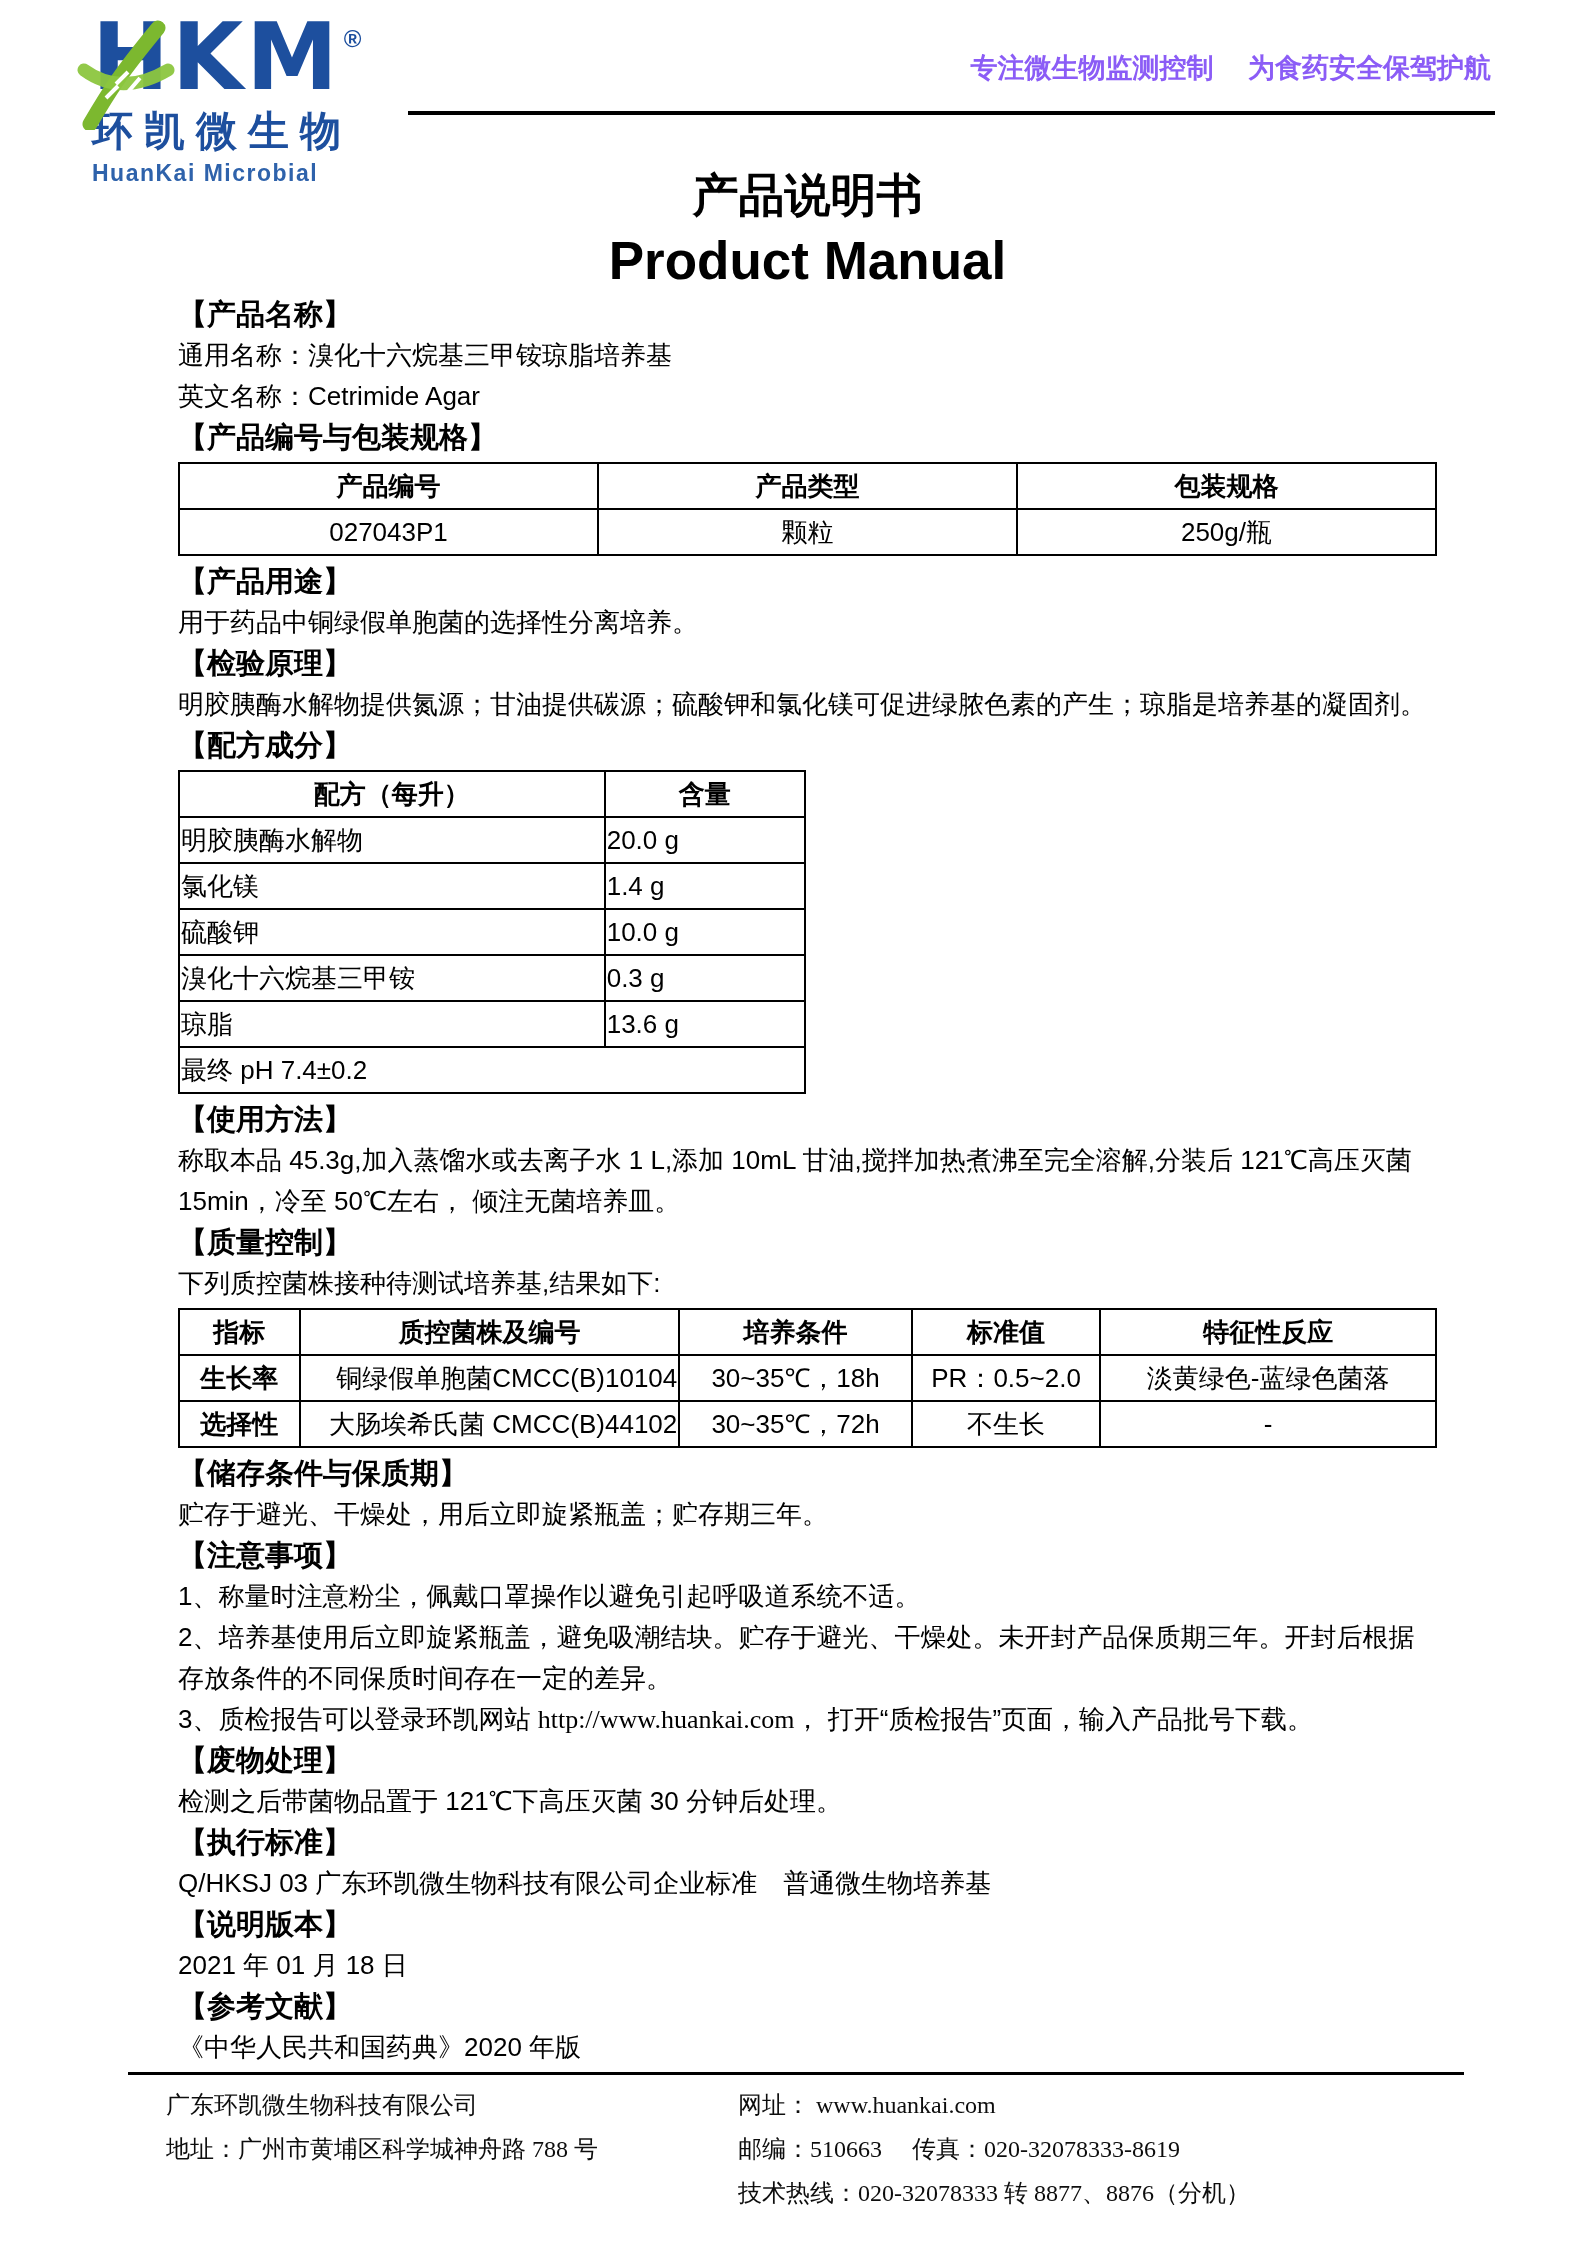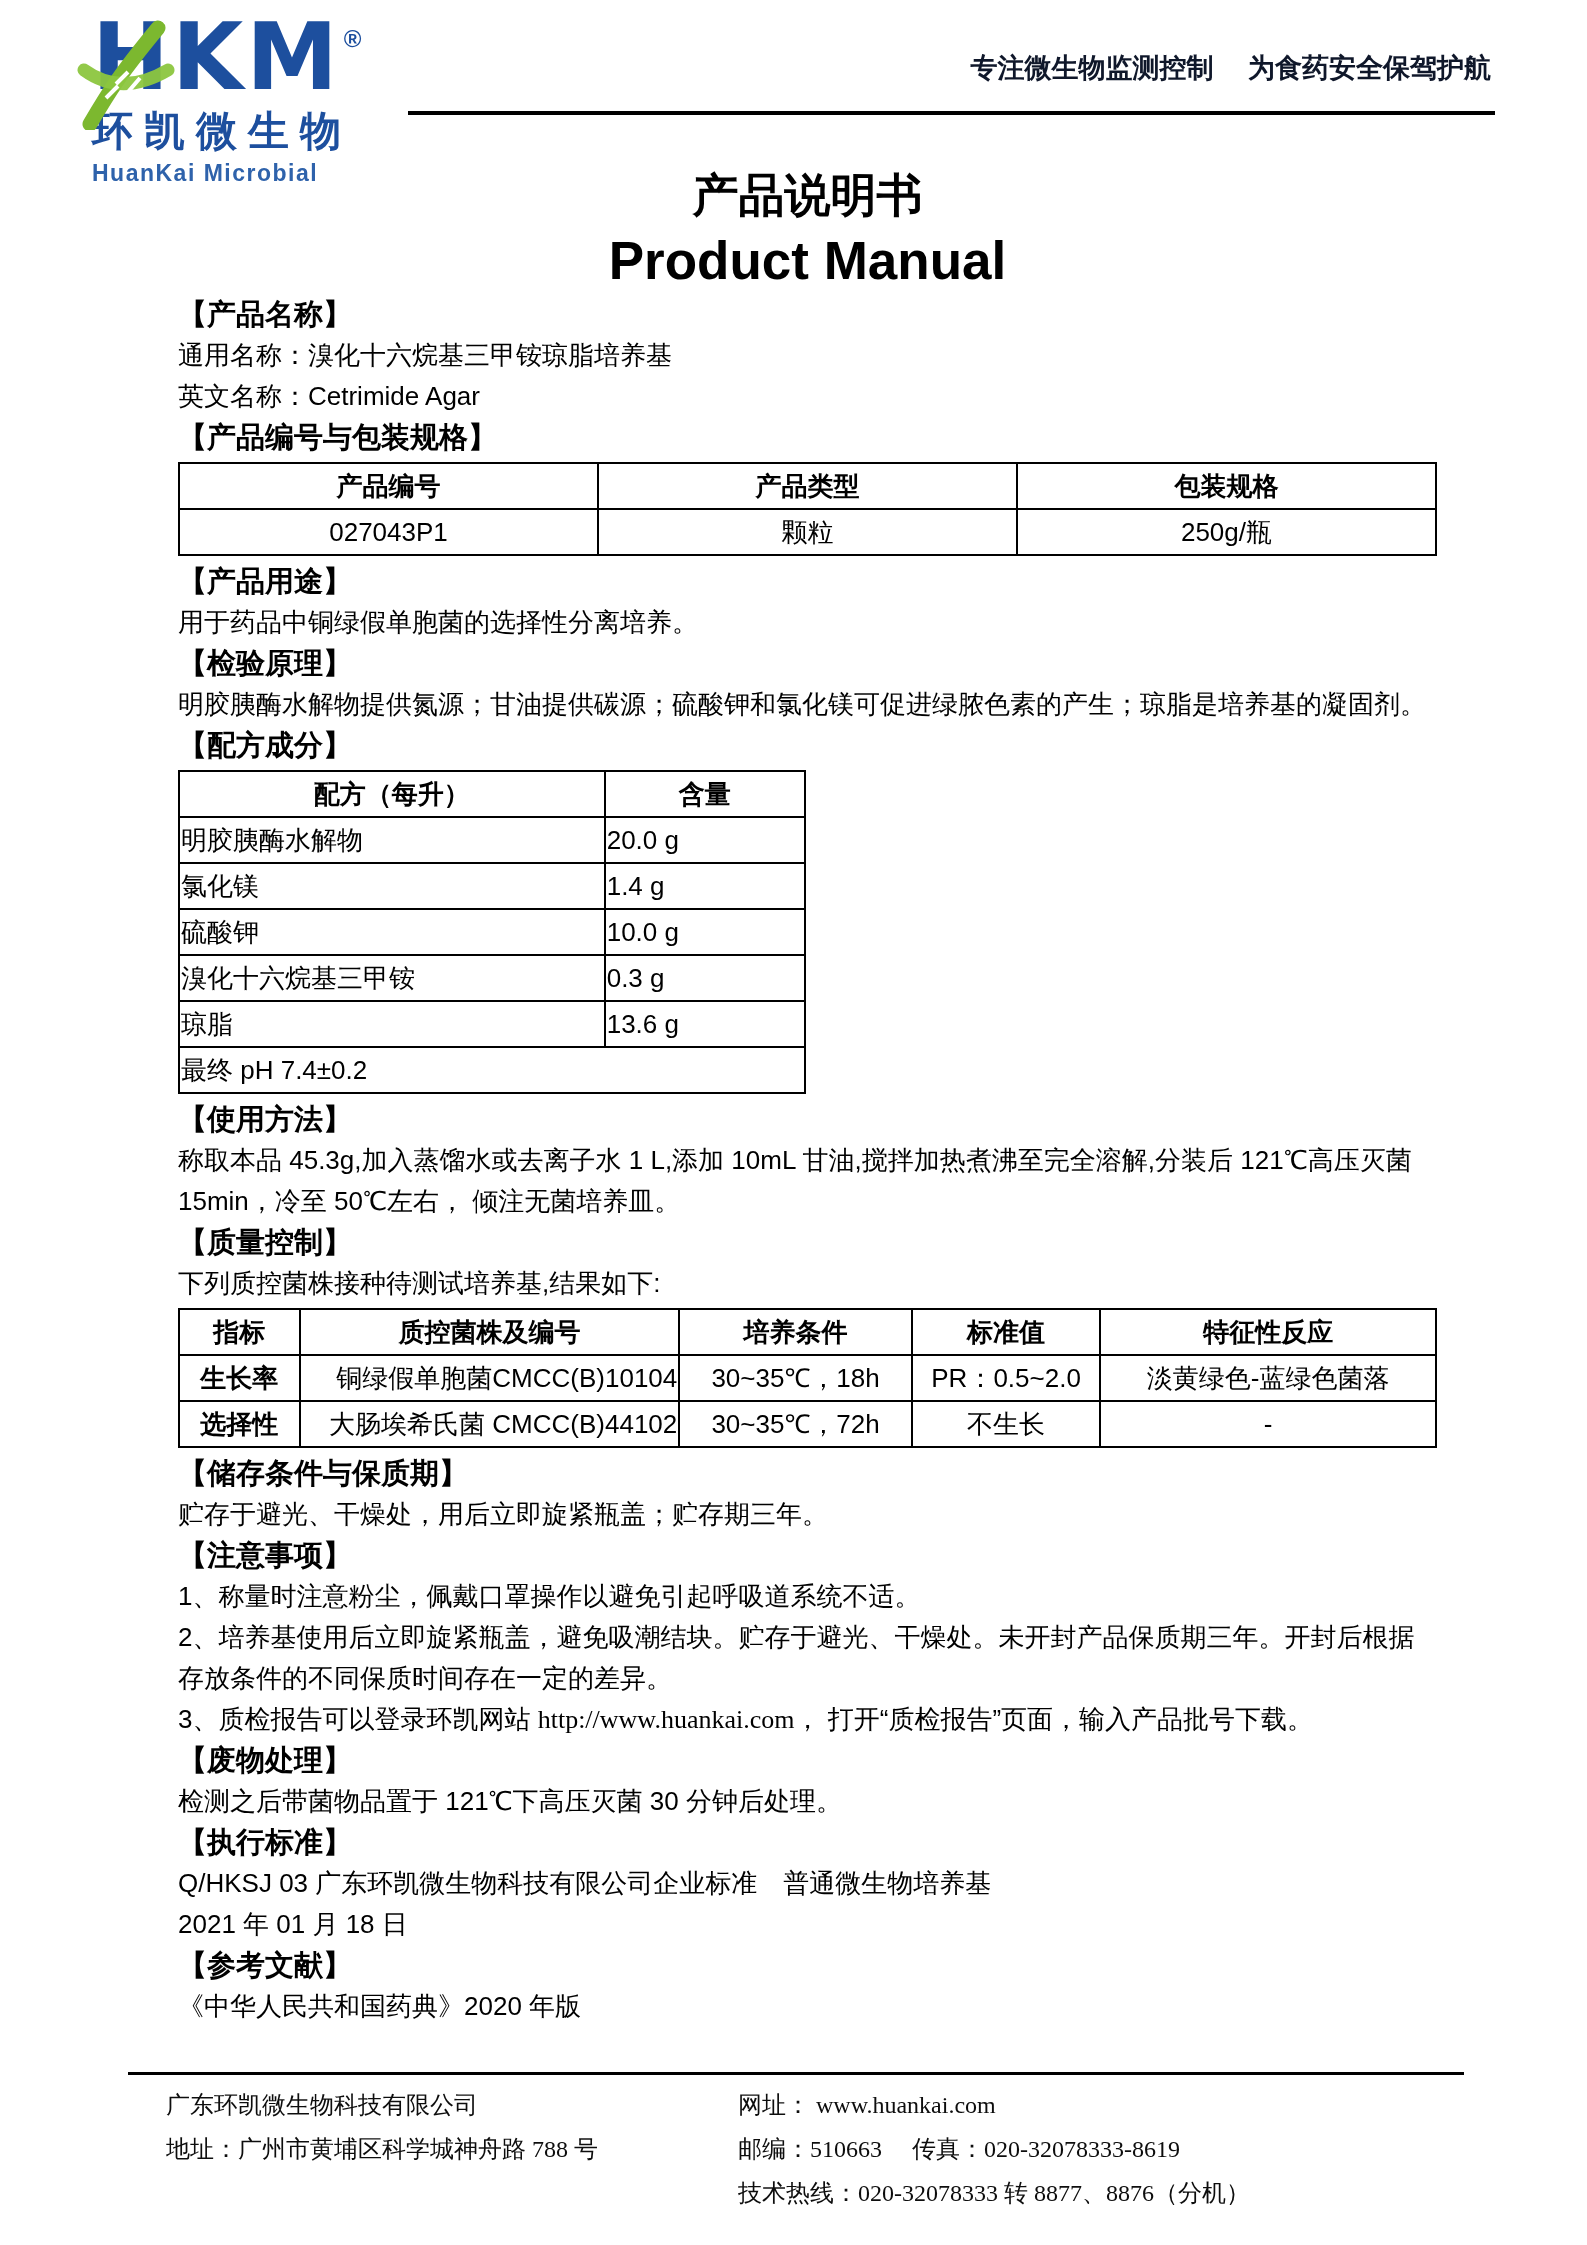--- a/index.html
+++ b/index.html
@@ -15,21 +15,21 @@
   .logo-top { position:relative; white-space:nowrap; }
   .hkm {
     font-family:"DejaVu Sans", sans-serif;
     font-size:92px; font-weight:bold; color:var(--blue);
     letter-spacing:3px; line-height:84px;
   }
   .reg { font-size:24px; font-weight:bold; color:var(--blue); position:relative; top:-42px; left:3px; }
   .dna { position:absolute; left:-16px; top:-4px; pointer-events:none; }
   .logo-cn { font-size:41px; font-weight:bold; color:var(--blue); letter-spacing:11px; margin-top:4px; }
   .logo-en { font-size:23px; font-weight:bold; color:var(--blue-light); letter-spacing:1.5px; margin-top:1px; }
-  .tagline { position:absolute; right:96px; top:50px; font-size:27px; font-weight:bold; color:#0f172a; }
+  .tagline { position:absolute; right:96px; top:50px; font-size:27px; font-weight:bold; color:#8b5cf6; }
   .header-rule { position:absolute; left:408px; right:92px; top:111px; height:4px; background:#000; }
 
   .content { margin:0 150px 0 178px; }
   .title-cn { margin:44px 0 0; text-align:center; font-size:46px; font-weight:bold; line-height:66px; }
   .title-en { margin:0; text-align:center; font-size:53px; font-weight:bold; line-height:66px; }
   h2.sec { margin:0; font-size:29px; font-weight:bold; line-height:41px; }
   p.body { margin:0; font-size:26px; line-height:41px; }
   .serif { font-family:"Liberation Serif", serif; }
 
   table.tbl { border-collapse:collapse; table-layout:fixed; margin:4px 0 5px; }
@@ -219,20 +219,21 @@
       <h2 class="sec">【废物处理】</h2>
       <p class="body">检测之后带菌物品置于 121℃下高压灭菌 30 分钟后处理。</p>
     </section>
 
     <section>
       <h2 class="sec">【执行标准】</h2>
       <p class="body">Q/HKSJ 03 广东环凯微生物科技有限公司企业标准　普通微生物培养基</p>
     </section>
 
     <section>
+      <h2 class="sec">【说明版本】</h2>
       <p class="body">2021 年 01 月 18 日</p>
     </section>
 
     <section>
       <h2 class="sec">【参考文献】</h2>
       <p class="body">《中华人民共和国药典》2020 年版</p>
     </section>
   </main>
 
   <footer class="footer">

